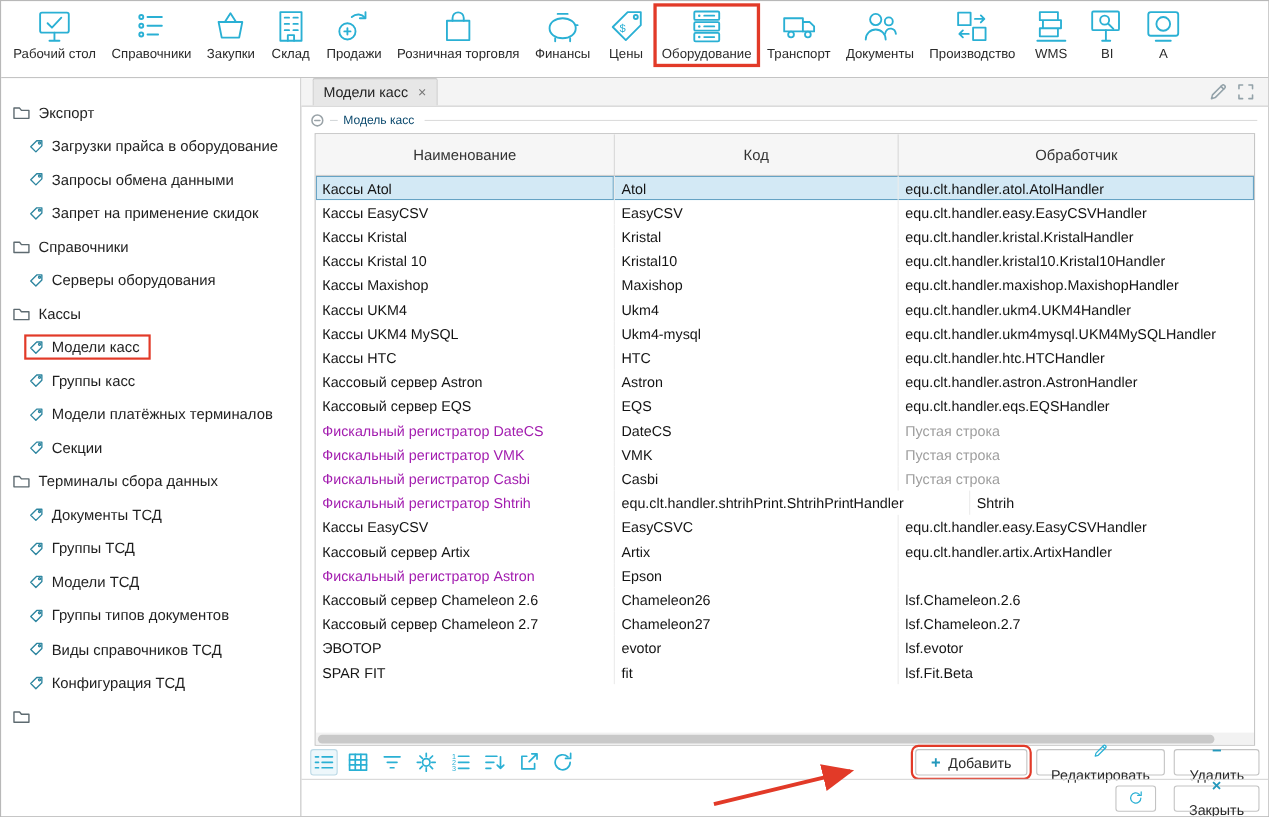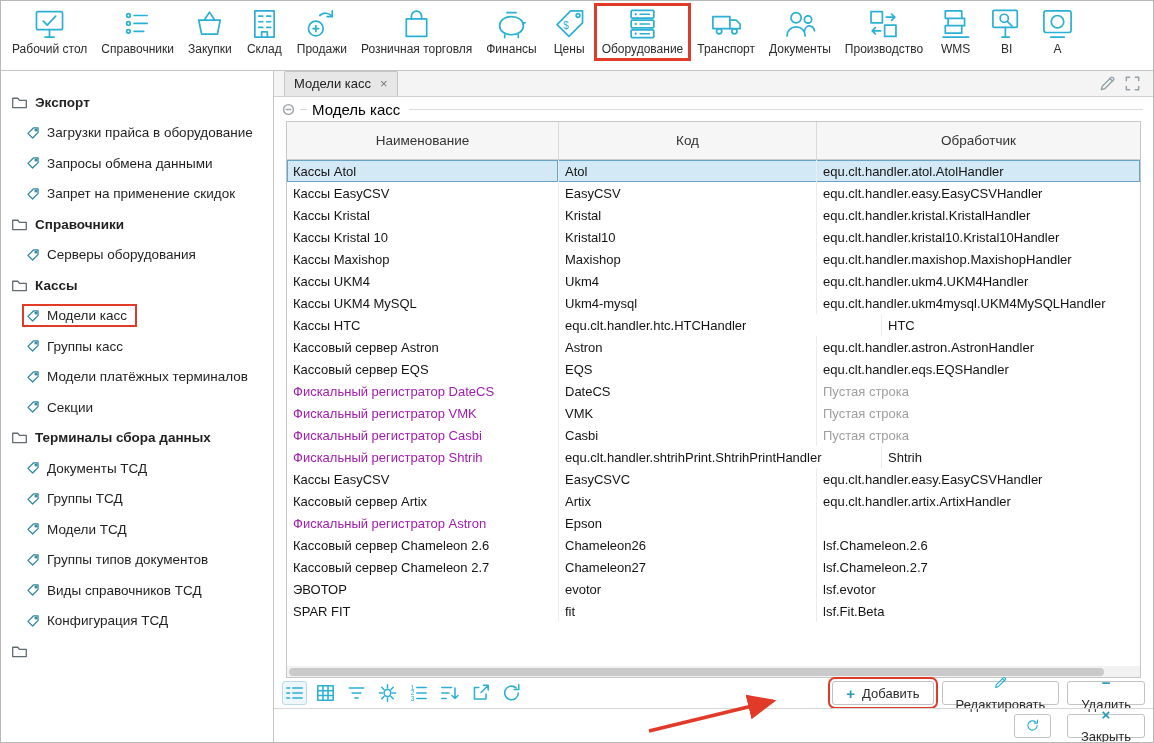--- a/index.html
+++ b/index.html
@@ -13,21 +13,21 @@
     padding:3px 0 0 4px; border-bottom:1px solid #c4c4c4; overflow:hidden; white-space:nowrap; }
   .nav-item { display:flex; flex-direction:column; align-items:center; padding:3px 7px 4px; cursor:pointer; }
   .nav-icon { width:37px; height:34px; display:block; }
   .nav-label { font-size:12px; color:#2b2b2b; margin-top:1px; }
   .hl-nav { outline:3px solid #e23a28; outline-offset:-2px; }
 
   
   .content { flex:1; display:flex; min-height:0; }
   .sidebar { width:273px; flex:none; border-right:1px solid #c4c4c4; padding-top:16px; overflow:hidden; }
   .tree-item { height:30.5px; display:flex; align-items:center; font-size:13.5px; color:#1f1f1f; cursor:pointer; }
-  .lvl0 { padding-left:8px;font-weight:bold; }
+  .lvl0 { padding-left:8px; }
   .lvl1 { padding-left:23px; }
   .tree-inner { display:inline-flex; align-items:center; gap:7px; padding:2px 8px 2px 2px; }
   .hl-tree { outline:2.5px solid #e23a28; outline-offset:0px; }
   .tree-icon { width:17px; height:15px; display:inline-flex; }
   .tree-icon.leaf { width:14px; height:14px; }
   .tree-label { white-space:nowrap; }
 
   .main { flex:1; display:flex; flex-direction:column; min-width:0; }
 
   
@@ -39,21 +39,21 @@
   .tab-close { color:#777; font-size:13px; line-height:1; cursor:pointer; }
   .tabbar-spacer { flex:1; }
   .tbicon { width:19px; height:19px; margin:0 3px 3px; display:inline-flex; cursor:pointer; }
   .tbicon svg { stroke:#93a2a9 !important; }
 
   
   .panel-header { height:22px; flex:none; display:flex; align-items:center; gap:5px; padding:3px 10px 0 8px; }
   .collapse-ic { width:13px; height:13px; display:inline-flex; cursor:pointer; }
   .collapse-ic svg { stroke:#9aa3a8 !important; }
   .ph-dash { width:7px; border-top:1px solid #d4d8da; }
-  .ph-title { font-size:15px; color:#000000; white-space:nowrap;text-align:right; }
+  .ph-title { font-size:11px; color:#0c4a6e; white-space:nowrap;text-align:right; }
   .ph-line { flex:1; border-top:1px solid #dcdcdc; margin-left:4px; }
 
   
   .table-wrap { flex:1; margin:2px 12px 0; border:1px solid #c6c6c6; display:flex;
     flex-direction:column; overflow:hidden; background:#fff; min-height:0; }
   .thead { display:flex; height:38px; flex:none; background:#f6f6f6; border-bottom:1px solid #cfcfcf; }
   .th { display:flex; align-items:center; justify-content:center; font-size:13.5px;
     color:#333; border-right:1px solid #d9d9d9; cursor:pointer; }
   .th:last-child { border-right:none; }
   .col0 { width:272px; flex:none; }
@@ -515,22 +515,22 @@
               <div class="td col1">Ukm4</div>
               <div class="td col2">equ.clt.handler.ukm4.UKM4Handler</div>
             </div>
             <div class="tr">
               <div class="td col0">Кассы UKM4 MySQL</div>
               <div class="td col1">Ukm4-mysql</div>
               <div class="td col2">equ.clt.handler.ukm4mysql.UKM4MySQLHandler</div>
             </div>
             <div class="tr">
               <div class="td col0">Кассы HTC</div>
+              <div class="td col1">HTC</div>
               <div class="td col2">equ.clt.handler.htc.HTCHandler</div>
-              <div class="td col1">HTC</div>
             </div>
             <div class="tr">
               <div class="td col0">Кассовый сервер Astron</div>
               <div class="td col1">Astron</div>
               <div class="td col2">equ.clt.handler.astron.AstronHandler</div>
             </div>
             <div class="tr">
               <div class="td col0">Кассовый сервер EQS</div>
               <div class="td col1">EQS</div>
               <div class="td col2">equ.clt.handler.eqs.EQSHandler</div>

